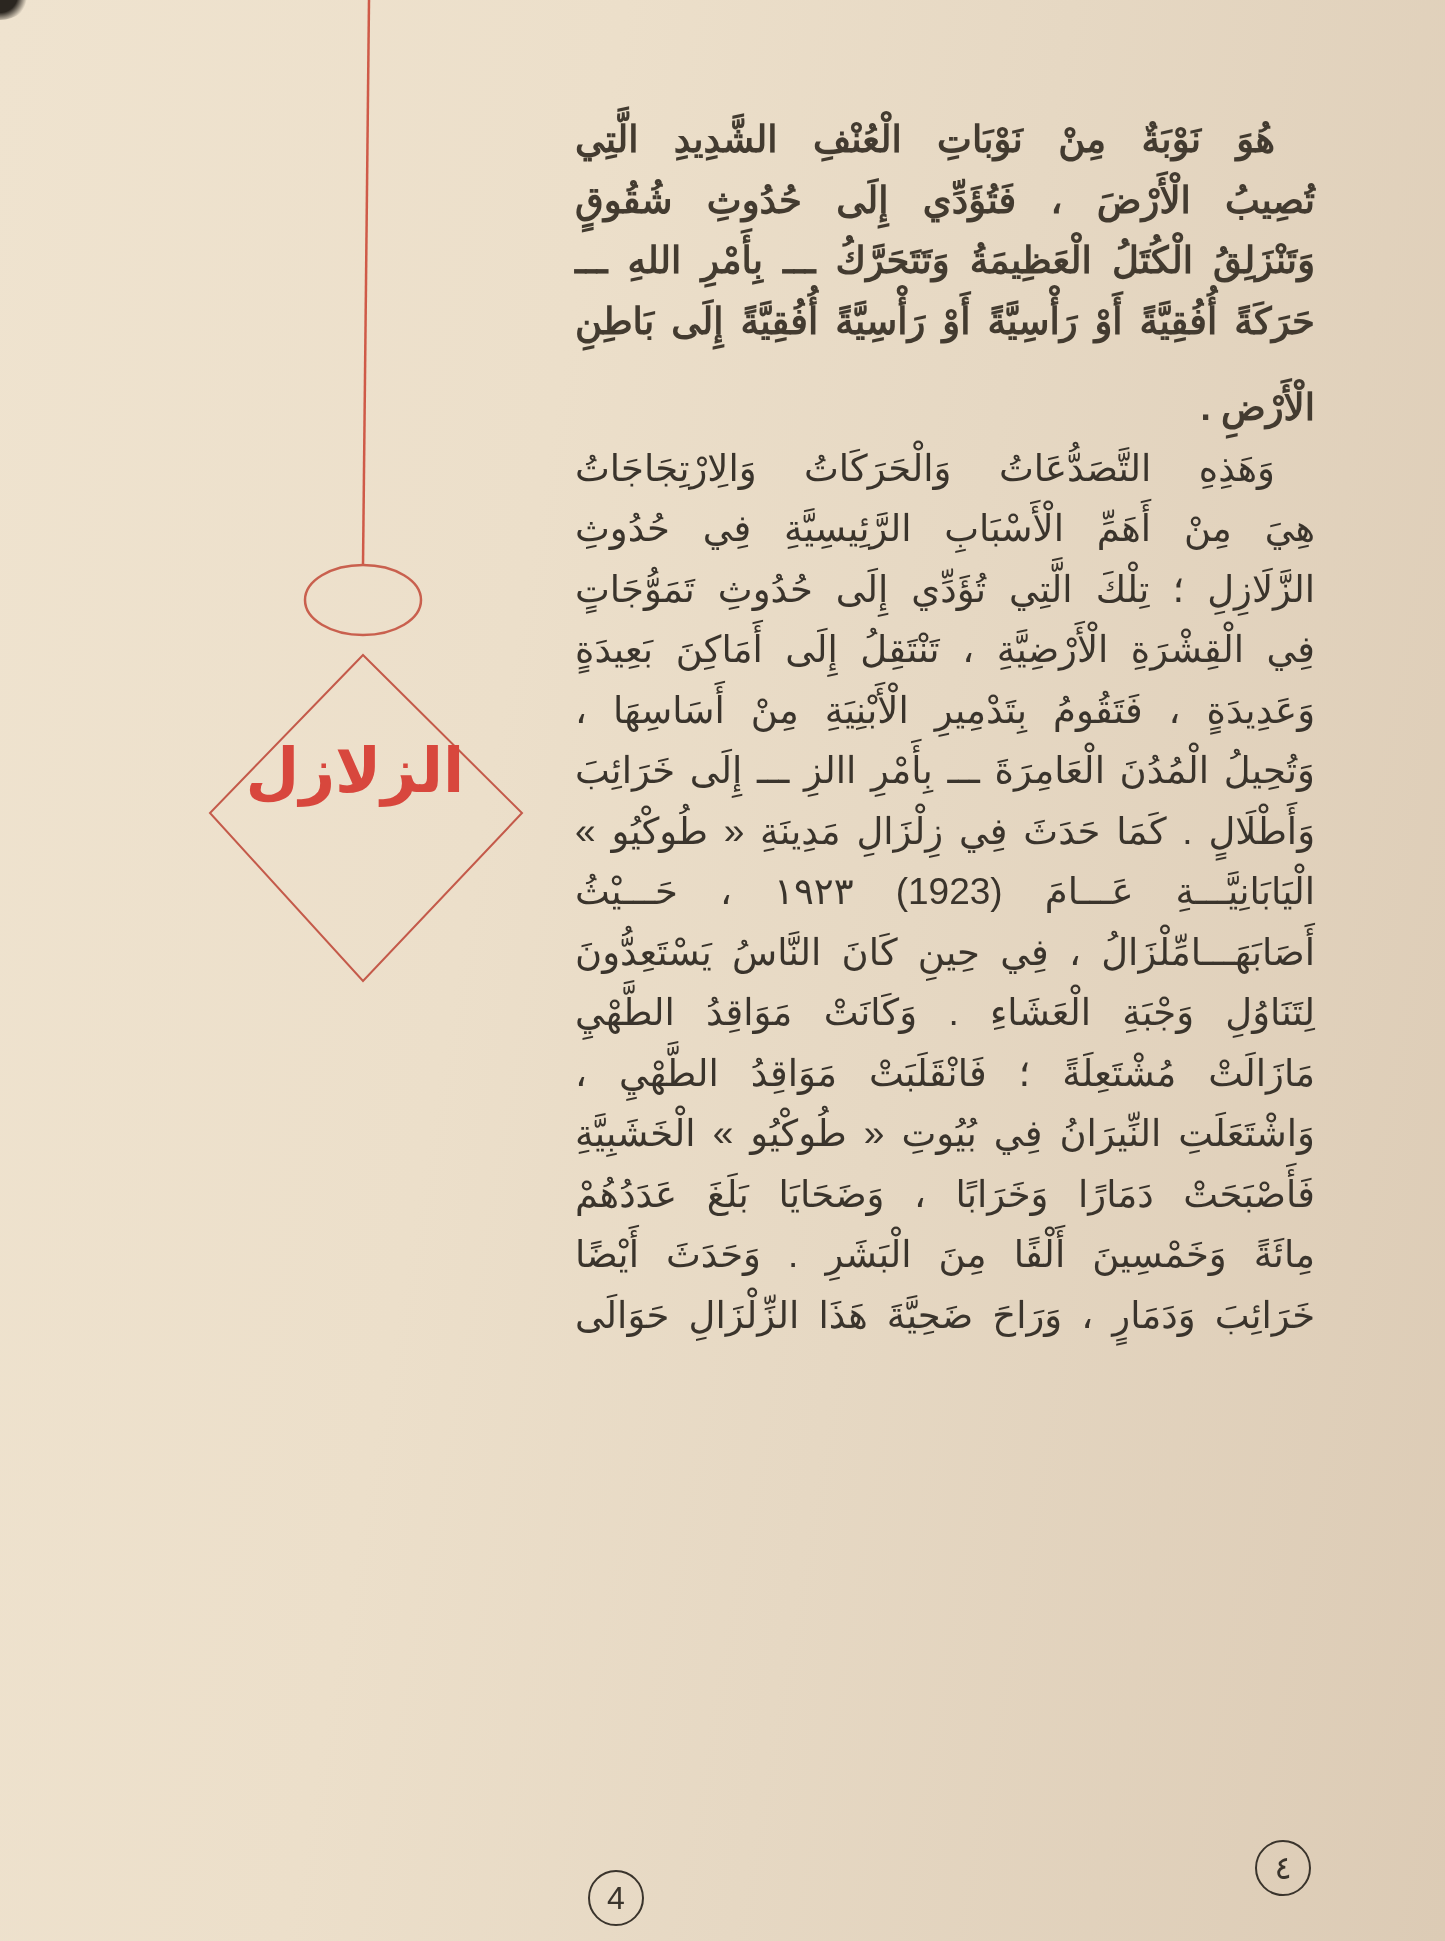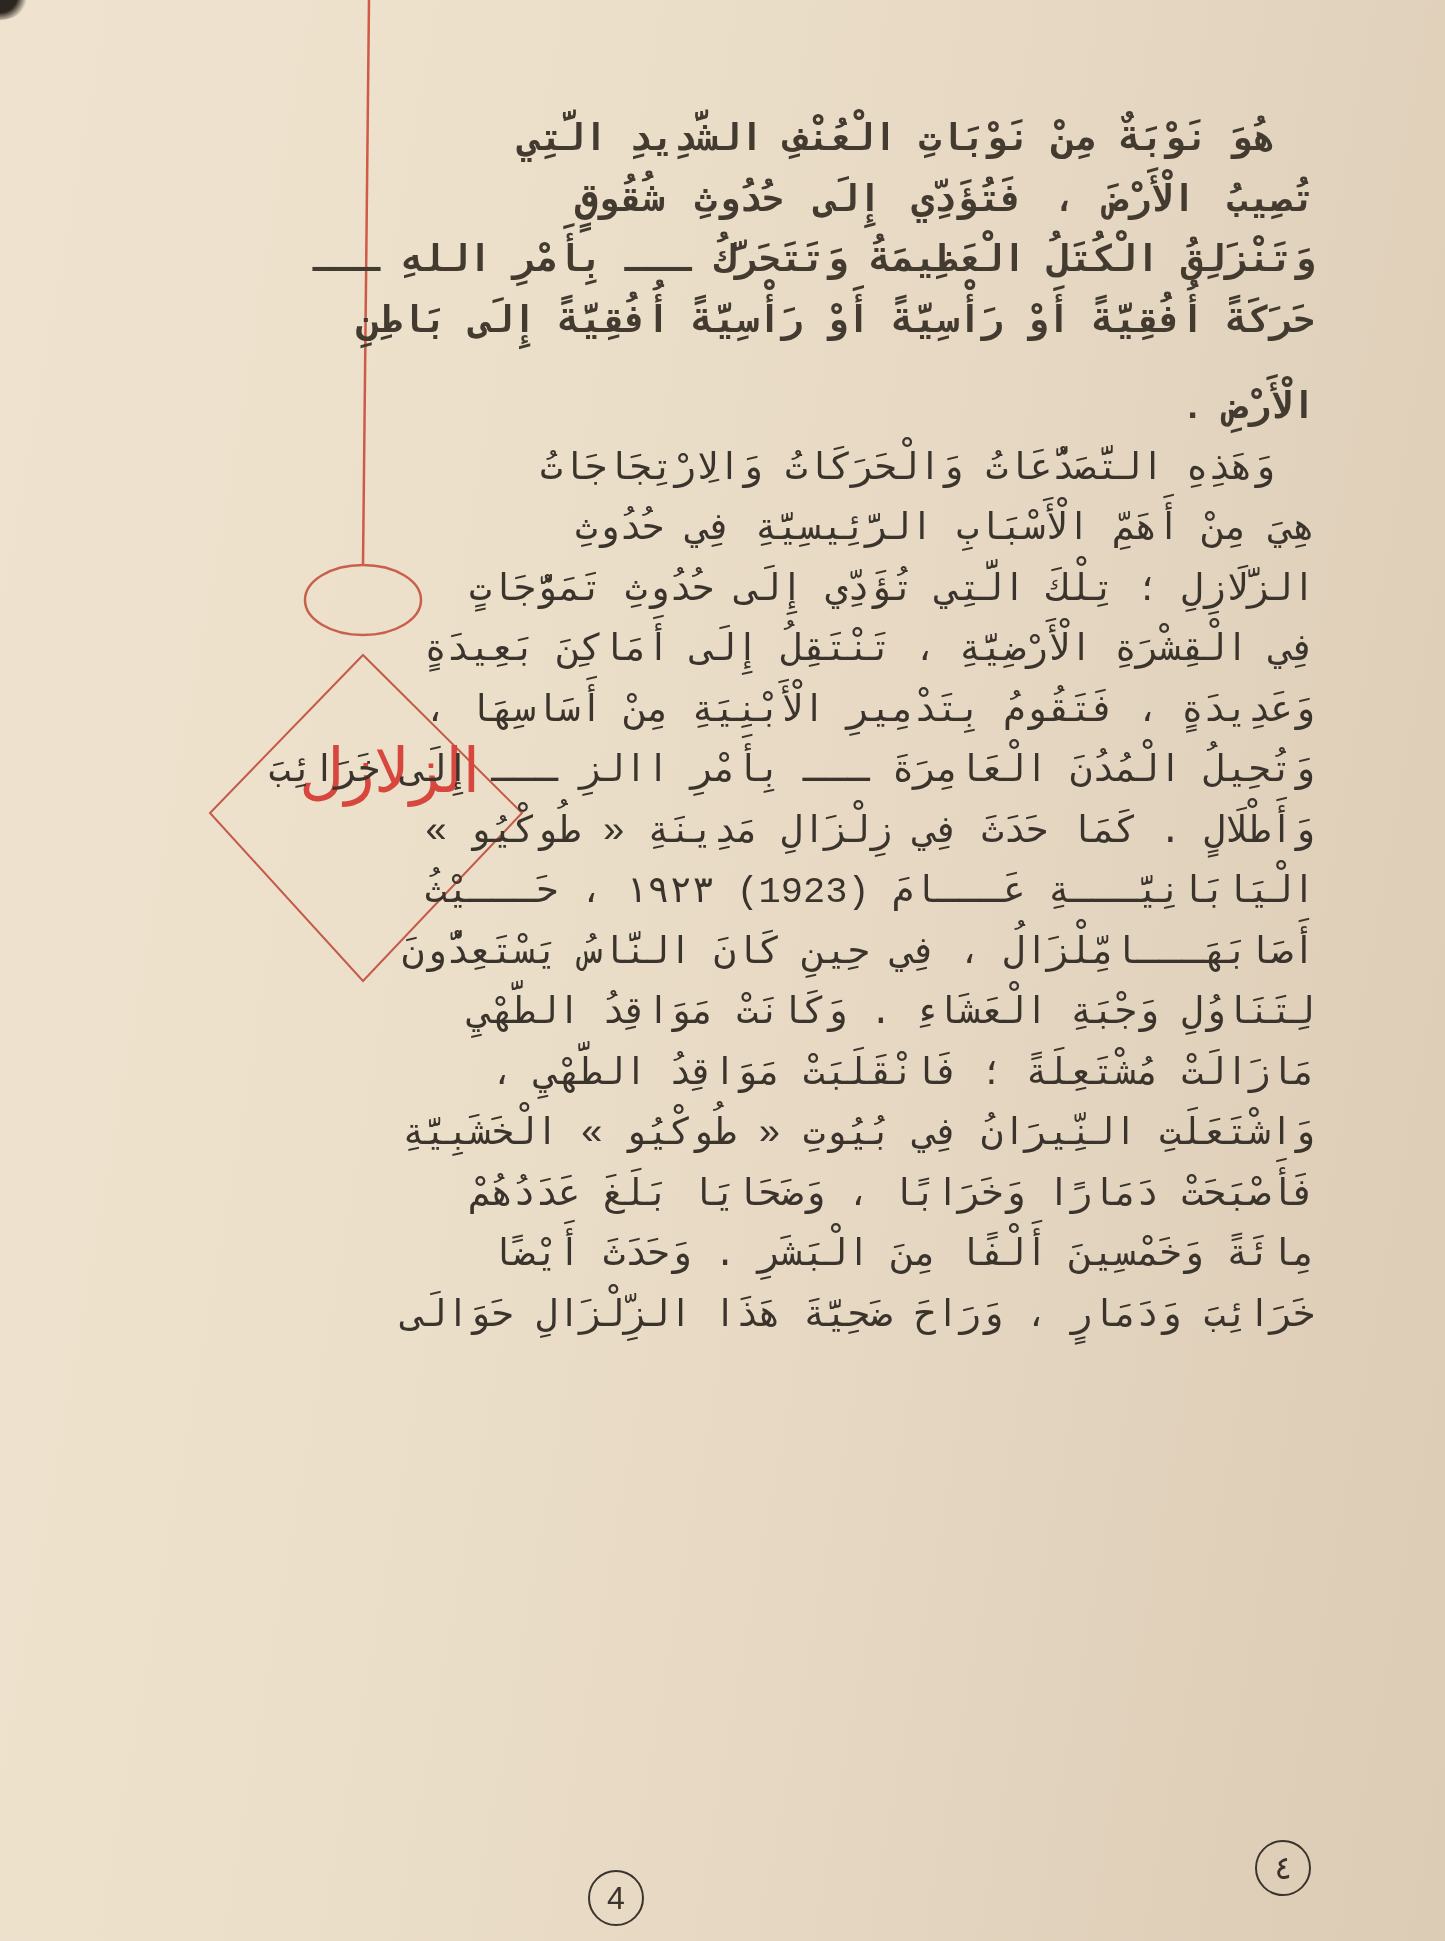--- a/index.html
+++ b/index.html
@@ -33,38 +33,38 @@
     .ornament svg {
       position: absolute;
       left: 0;
       top: 0;
     }
     .chapter-title {
       position: absolute;
       left: 230px;
       top: 740px;
       width: 250px;
-      text-align: right;
+      text-align: center;
       direction: rtl;
       font-family: "DejaVu Sans", sans-serif;
-      font-weight: normal;
+      font-weight: bold;
       font-size: 62px;
       line-height: 1;
       color: #d8473d;
       letter-spacing: 1px;
     }
     .text-column {
       position: absolute;
       left: 575px;
       top: 110px;
       width: 740px;
       direction: rtl;
       text-align: justify;
       color: #3a342c;
-      font-family: Liberation Mono, monospace;
+      font-family: Liberation Sans, sans-serif;
     }
     .line {
       display: block;
       font-size: 37px;
       line-height: 60.5px;
       height: 60.5px;
       white-space: nowrap;
       text-align: justify;
       text-align-last: justify;
     }

